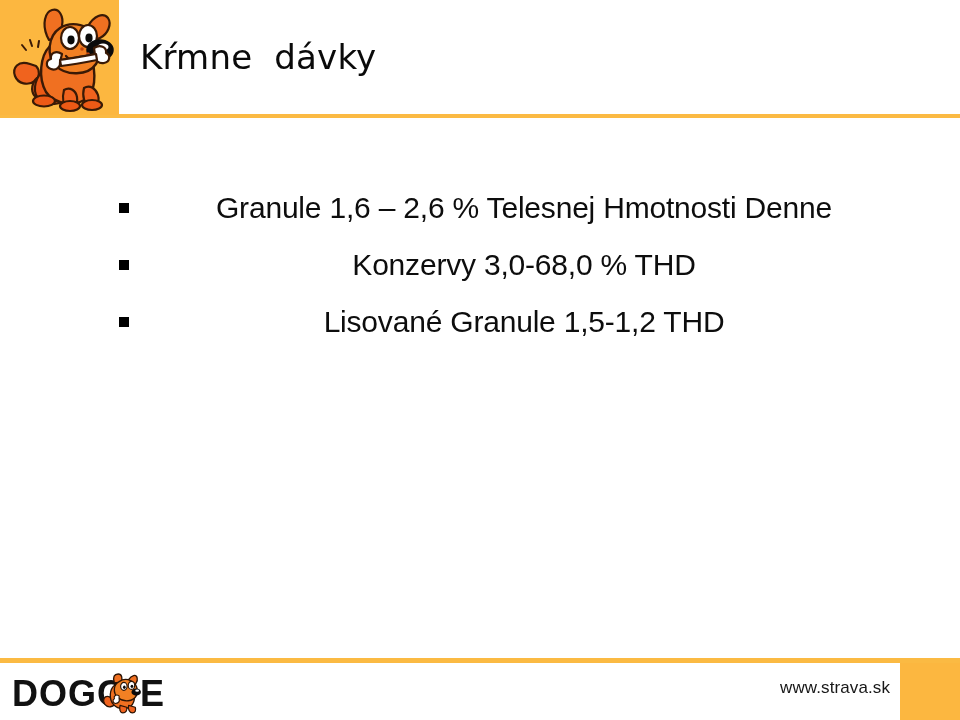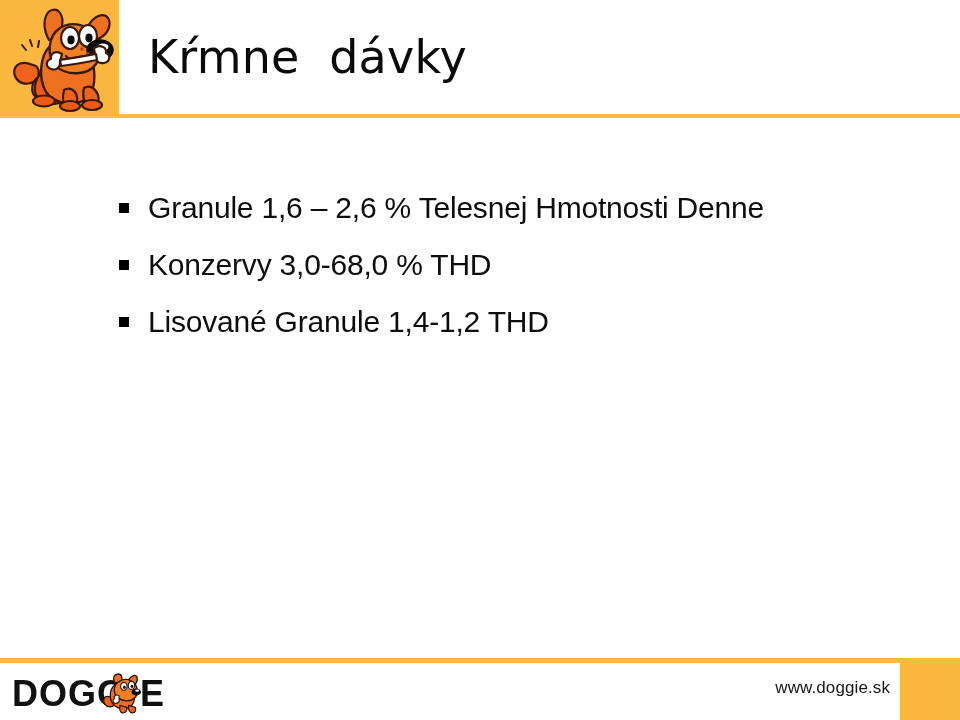--- a/index.html
+++ b/index.html
@@ -60,39 +60,40 @@
     position: absolute;
     left: 0;
     top: 114px;
     width: 119px;
     height: 1px;
     background: #FCB740;
   }
 
   .slide-title {
     position: absolute;
-    left: 148px;
+    left: 140px;
     top: 22px;
     width: 780px;
     height: 70px;
     line-height: 70px;
     font-family: "DejaVu Sans", sans-serif;
-    font-size: 46px;
+    font-size: 34px;
     font-weight: 400;
     color: #0a0a0a;
     letter-spacing: 0.2px;
     white-space: pre;
   }
 
   
   .body-area {
     position: absolute;
     left: 110px;
     top: 186px;
     width: 790px;
+    text-align: center;
   }
 
   .bullet-row {
     position: relative;
     padding-left: 38px;
     margin-bottom: 14px;
     font-family: "Liberation Sans", sans-serif;
     font-size: 30px;
     line-height: 43px;
     color: #0d0d0d;
@@ -232,21 +233,21 @@
     </div>
 
 
     <div class="bullet-row">
       <span class="bullet-marker"></span>
       <span class="bullet-text">Konzervy 3,0-68,0 % THD</span>
     </div>
 
     <div class="bullet-row">
       <span class="bullet-marker"></span>
-      <span class="bullet-text">Lisované Granule 1,4-1,2 THD</span>
+      <span class="bullet-text">Lisované Granule 1,5-1,2 THD</span>
     </div>
 
   </div>
 
   <div class="footer">
 
     <div class="footer-rule"></div>
     <div class="footer-orange-block"></div>
 
     <div class="footer-logo">
@@ -268,16 +269,16 @@
           <g stroke="#2b1405" stroke-width="1.2" fill="#ffffff" stroke-linejoin="round">
             <path d="M18 23 C15 21 12 23 13 26 C11 27 11 30 14 31 C17 31 19 29 18 26 Z"></path>
           </g>
           <path d="M19 33 C18 37 19 41 22 41 C25 41 27 38 26 35 Z" fill="#F0631E" stroke="#2b1405" stroke-width="1.3" stroke-linejoin="round"></path>
           <path d="M28 33 C27 37 29 41 32 41 C35 41 36 38 35 35 Z" fill="#F0631E" stroke="#2b1405" stroke-width="1.3" stroke-linejoin="round"></path>
         </g>
         <text x="128" y="34" font-family="Liberation Sans, sans-serif" font-size="36" font-weight="bold" fill="#111111">E</text>
       </svg>
     </div>
 
-    <div class="footer-url">www.doggie.sk</div>
+    <div class="footer-url">www.strava.sk</div>
   </div>
 
 </div>
 
 </body></html>

